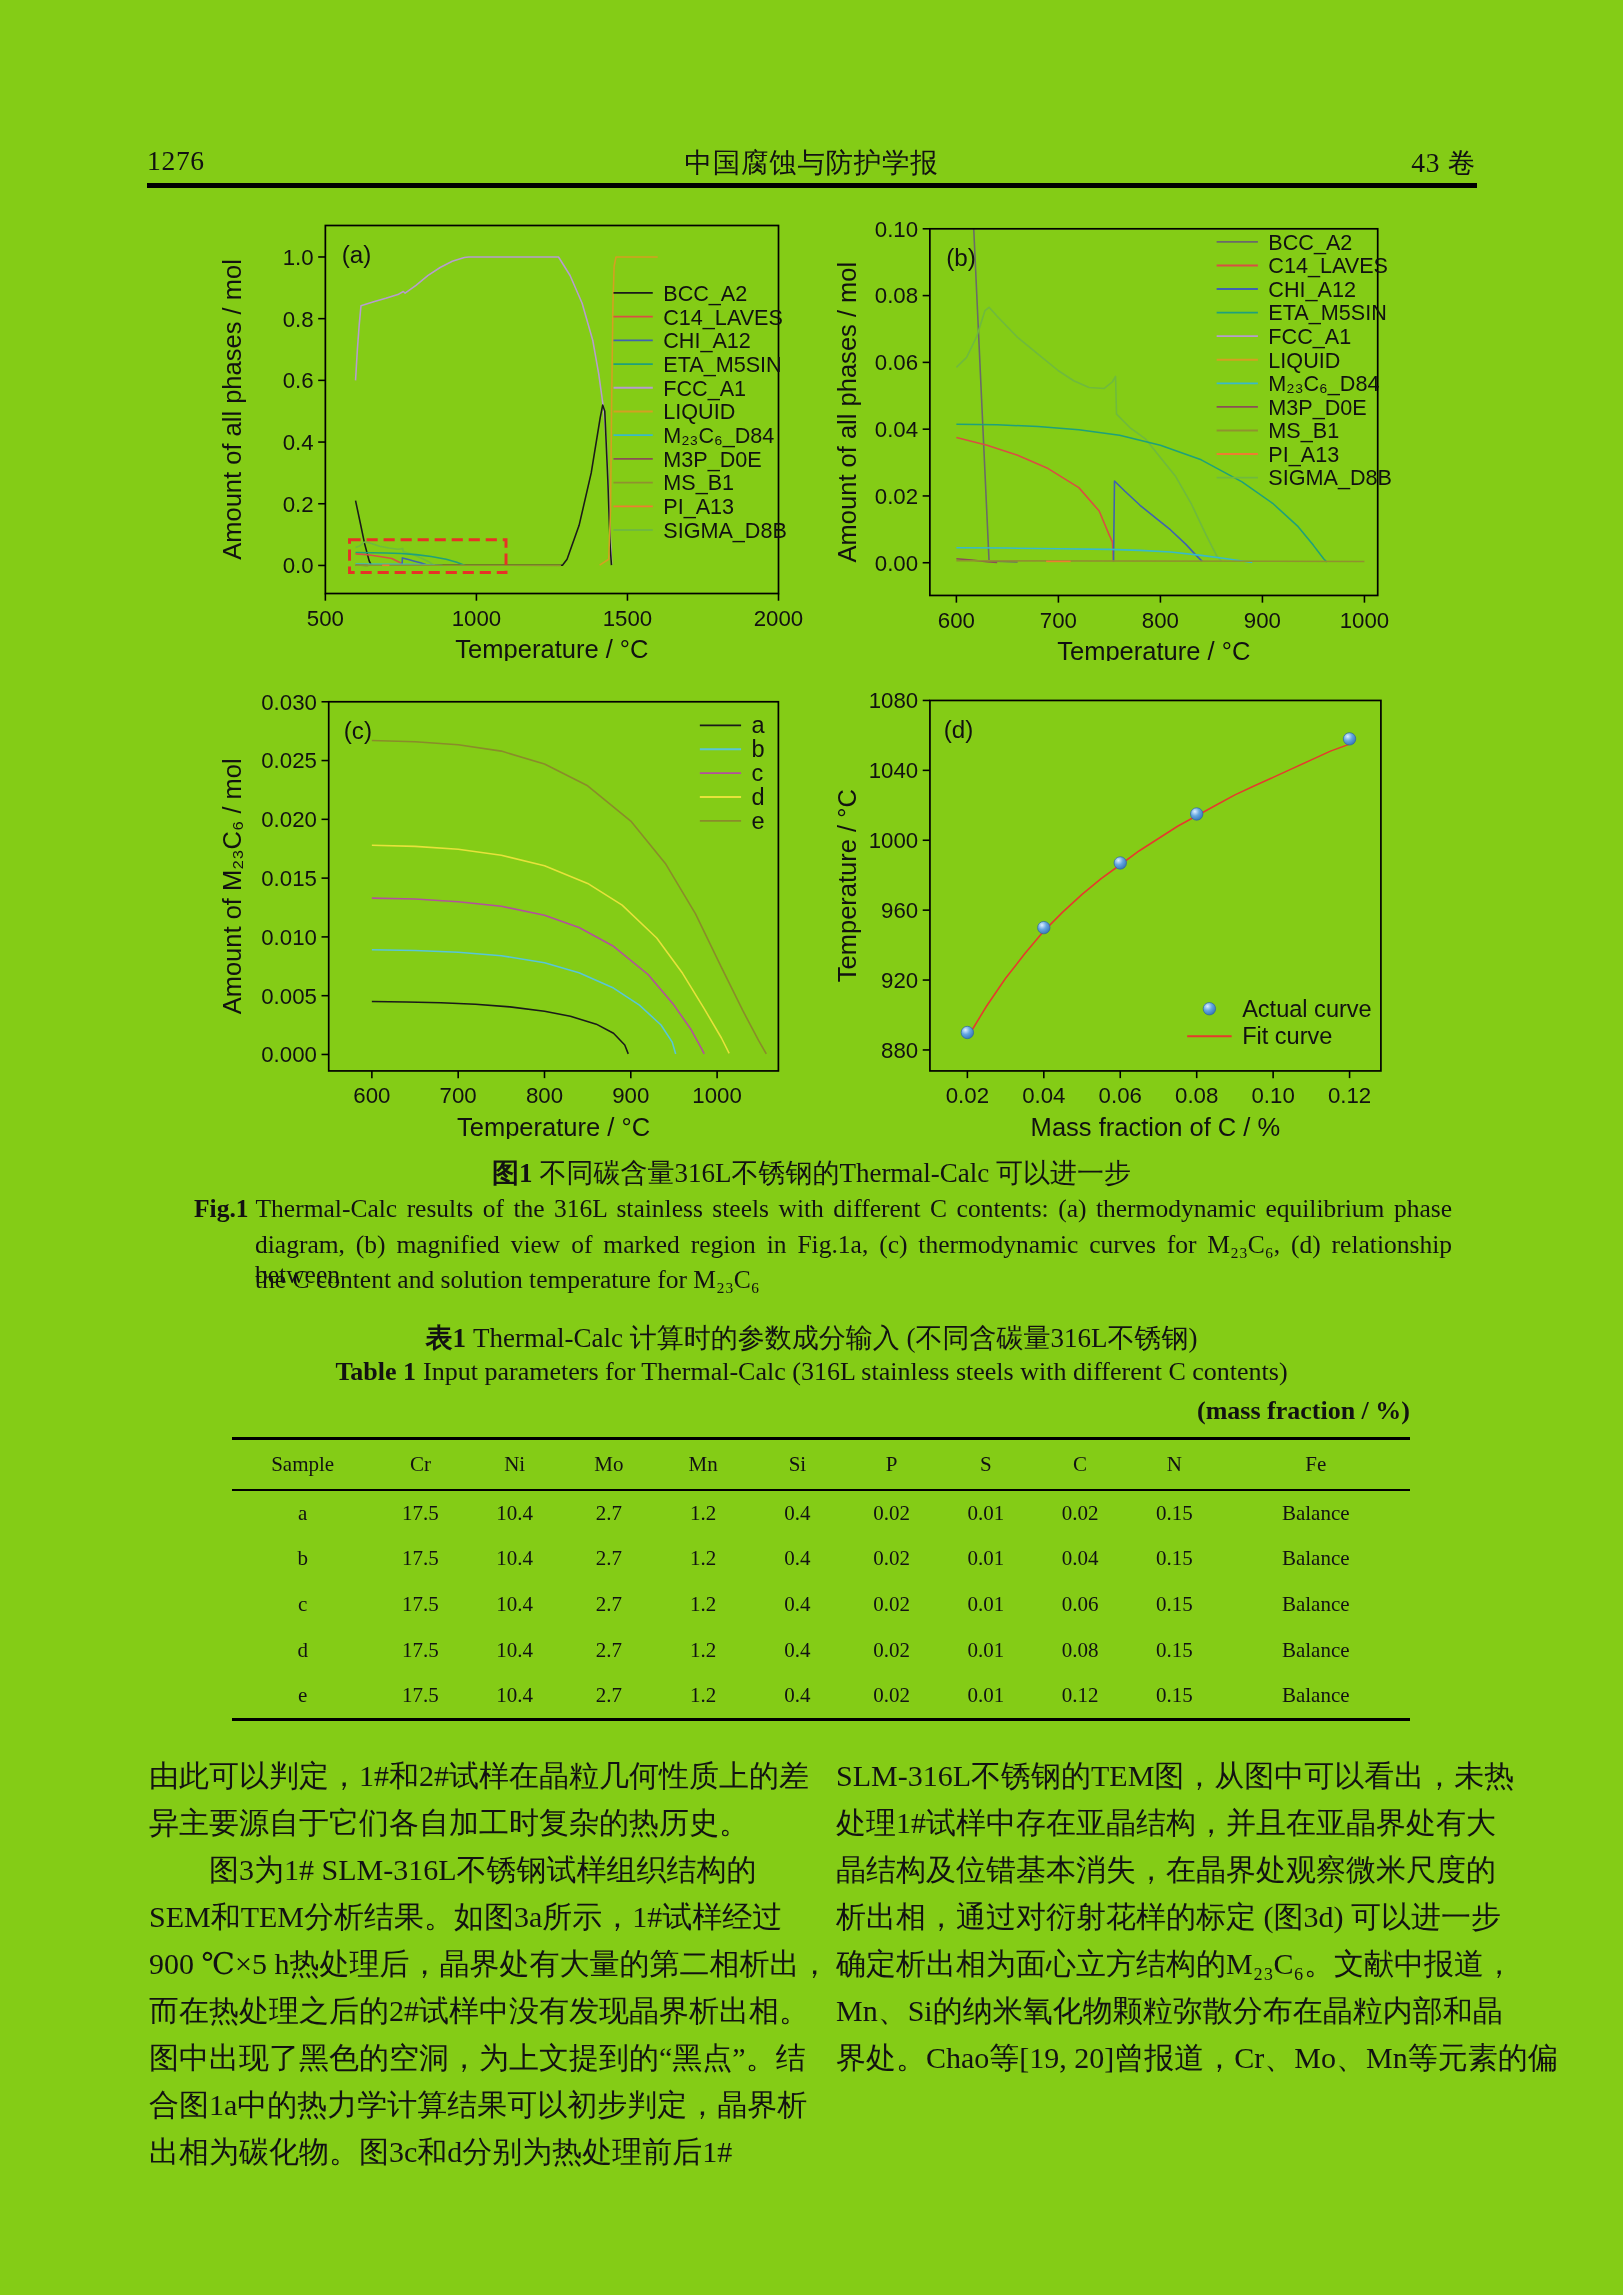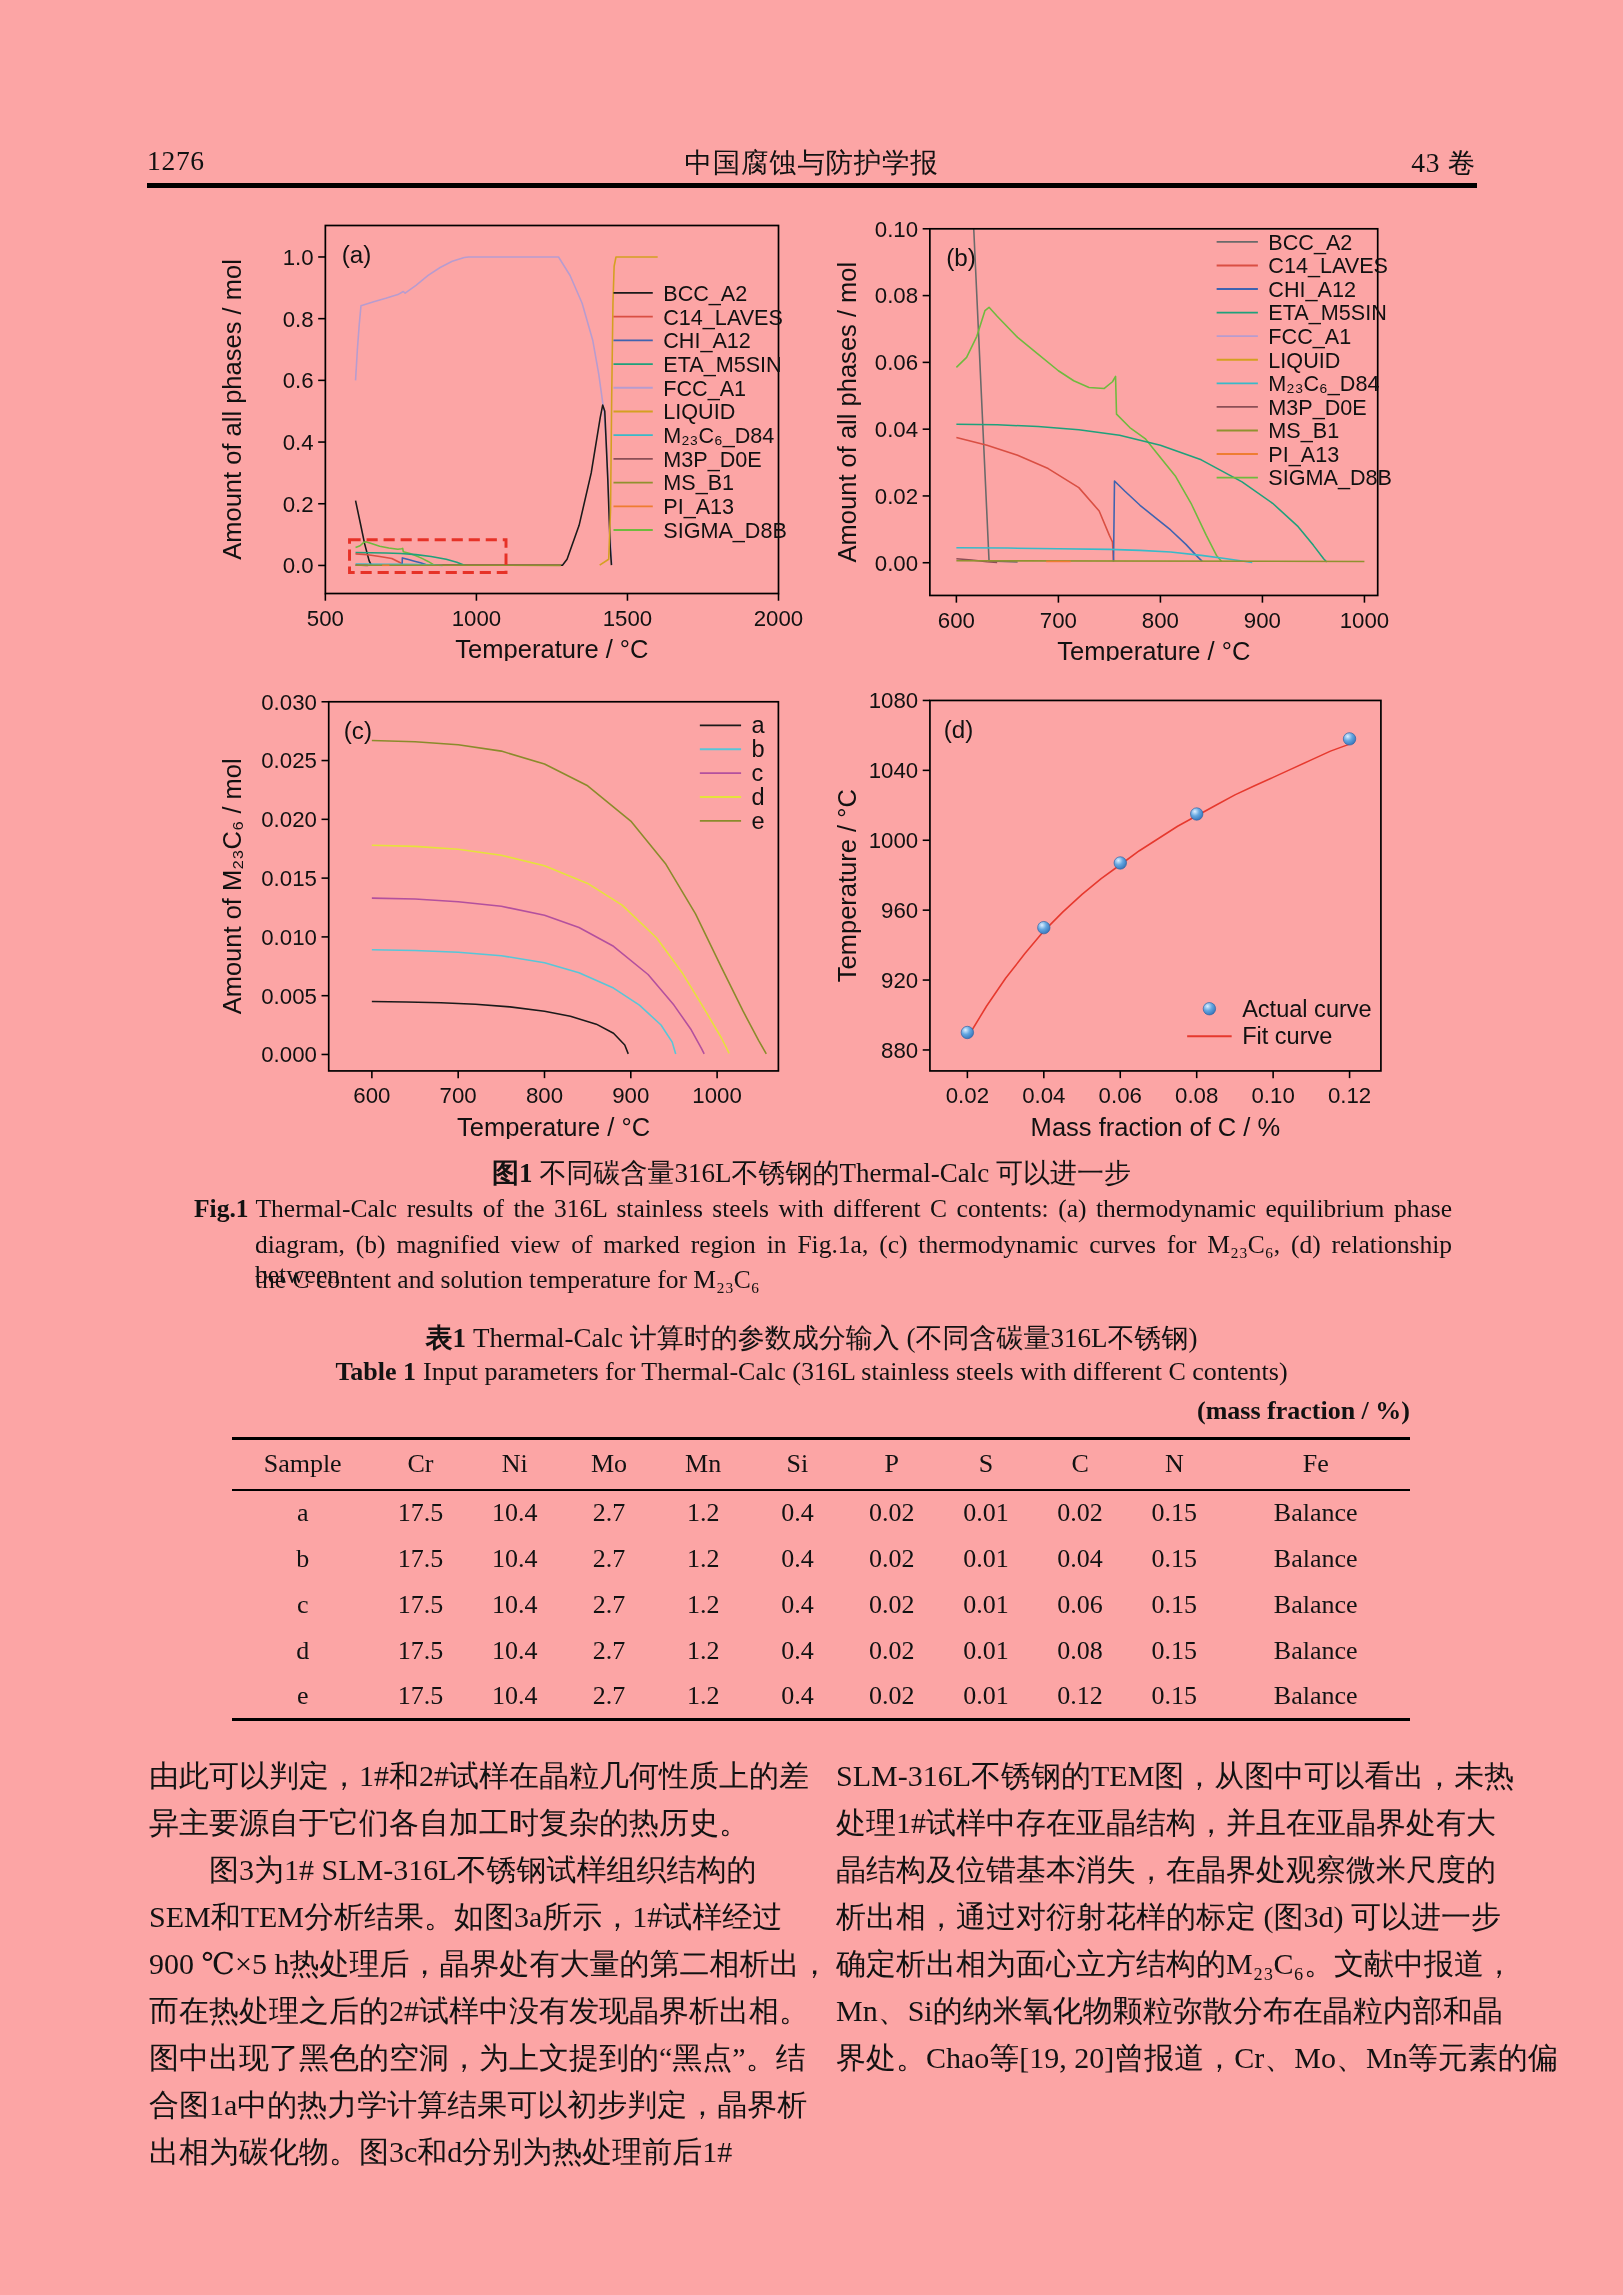--- a/index.html
+++ b/index.html
@@ -1,30 +1,30 @@
 <!DOCTYPE html>
 <html style="font-size:10.5px"><head>
 <meta charset="utf-8">
 <style>
 *{margin:0;padding:0;box-sizing:border-box}
 html,body{background:#9a9a9a}
-#page{position:relative;width:1623px;height:2295px;background:#fca5a5;overflow:hidden;
+#page{position:relative;width:1623px;height:2295px;background:#84cc16;overflow:hidden;
   font-family:"Liberation Serif","DejaVu Serif",serif;color:#121212}
 .abs{position:absolute}
 .hdr{font-size:27.5px;letter-spacing:0.7px}
 .rule{position:absolute;background:#000}
 .chart{position:absolute;display:block}
 .cap-center{position:absolute;width:100%;text-align:center;font-size:27px}
 .cap-label{font-weight:bold;margin-right:7px}
 .capen{position:absolute;font-size:25.5px}
 .jus{text-align:justify}
 .jus::after{content:"";display:inline-block;width:100%}
 .unitnote{position:absolute;left:232px;width:1178px;text-align:right;font-size:26px;font-weight:bold}
 #ptable{position:absolute;left:232px;top:1437px;width:1178px;border-collapse:collapse;
-  font-size:26px;border-top:3.3px solid #000;border-bottom:3.3px solid #000}
+  font-size:21px;border-top:3.3px solid #000;border-bottom:3.3px solid #000}
 #ptable th{font-weight:normal;border-bottom:2px solid #000;height:51px;text-align:center}
 #ptable td{height:46px;text-align:center}
 .bodycol{position:absolute;width:664px;font-size:30px;line-height:47px}
 .bodycol div{white-space:nowrap}
 </style>
 </head>
 <body>
 
 <div id="page">
 

